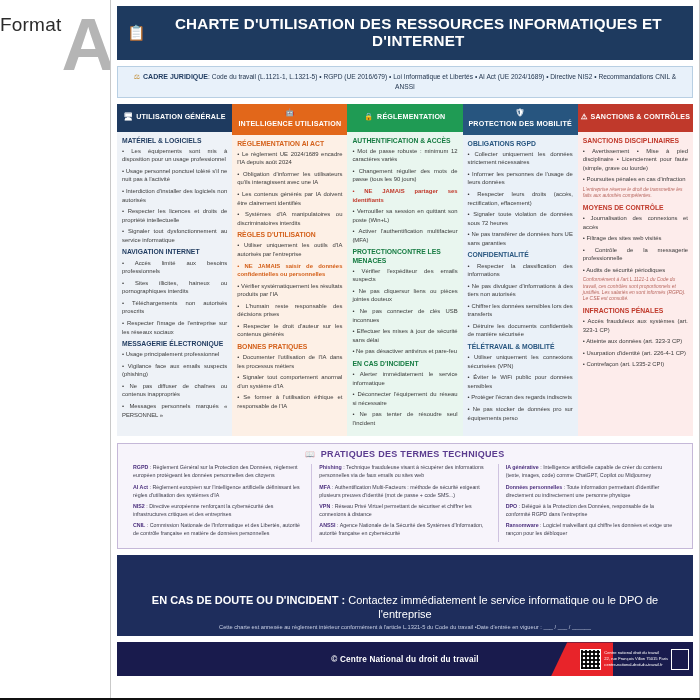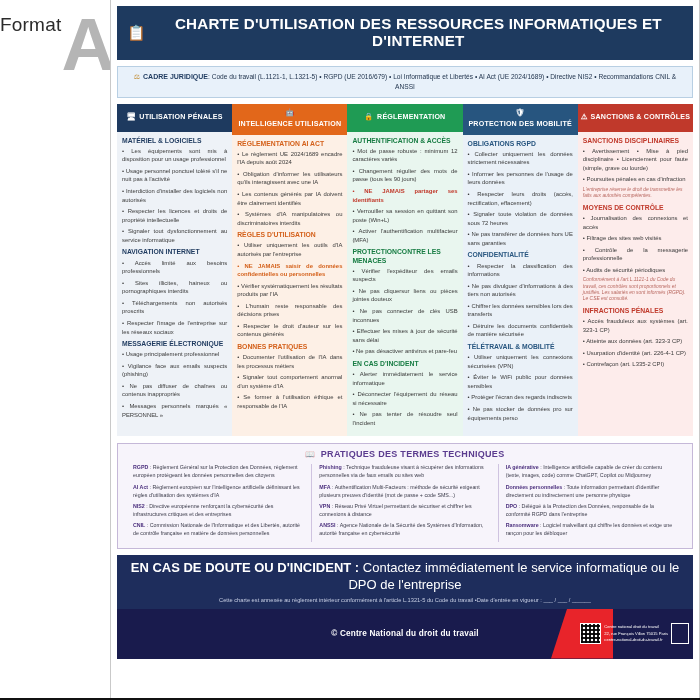--- a/index.html
+++ b/index.html
@@ -113,27 +113,27 @@
   .gcol{ flex:1 1 0; padding:0 7px; font-size:5.3px; line-height:1.5; color:#3b3b4a;}
   .gcol + .gcol{ border-left:1px solid #cfc3e0;}
   .gitem{ margin-bottom:3.5px;}
   .gterm{ font-weight:700; color:#4b2f7d;}
 
   
   #alert-band{
     margin-top:6px; background:#1e2d5c; color:#fff; text-align:center;
     padding:5px 8px 6px 8px;
   }
-  #alert-main{ font-size:13px; line-height:1.3;}
+  #alert-main{ font-size:11px; line-height:1.3;margin-top:33px;}
   #alert-main .strong{ font-weight:700;}
   #alert-sub{ font-size:5.7px; color:#c8cfe4; margin-top:3px;}
 
   
   #footer{
-    height:50px; background:#191b4d; position:relative;
+    margin-top:6px; height:34px; background:#191b4d; position:relative;
     display:flex; align-items:center; justify-content:center; overflow:hidden;
   }
   #footer-brand{ color:#fff; font-size:8.2px; font-weight:700; letter-spacing:.2px; z-index:2;}
   #footer-red{
     position:absolute; right:80px; top:0; height:100%; width:62px; background:#e8242a;
     clip-path: polygon(26% 0, 100% 0, 100% 100%, 0 100%);
   }
   #footer-right{
     position:absolute; right:4px; top:0; height:100%;
     display:flex; align-items:center; gap:3px; z-index:3;
@@ -170,21 +170,21 @@
 
   <div id="legal-band">
     <span id="scale-icon">⚖</span><span class="lbl">CADRE JURIDIQUE</span><span>: Code du travail (L.1121-1, L.1321-5) • RGPD (UE 2016/679) • Loi Informatique et Libertés • AI Act (UE 2024/1689) • Directive NIS2 • Recommandations CNIL &amp; ANSSI</span>
   </div>
 
   <div id="columns">
 
     <div class="col c1">
       <div class="col-head">
         <span class="hicon">🖥</span>
-        <span>UTILISATION PÉNALES</span>
+        <span>UTILISATION GÉNÉRALE</span>
       </div>
       <div class="col-body">
         <div class="sec-title">MATÉRIEL &amp; LOGICIELS</div>
         <p class="b">Les équipements sont mis à disposition pour un usage professionnel</p>
         <p class="b">Usage personnel ponctuel toléré s'il ne nuit pas à l'activité</p>
         <p class="b">Interdiction d'installer des logiciels non autorisés</p>
         <p class="b">Respecter les licences et droits de propriété intellectuelle</p>
         <p class="b">Signaler tout dysfonctionnement au service informatique</p>
         <div class="sec-title">NAVIGATION INTERNET</div>
         <p class="b">Accès limité aux besoins professionnels</p>

